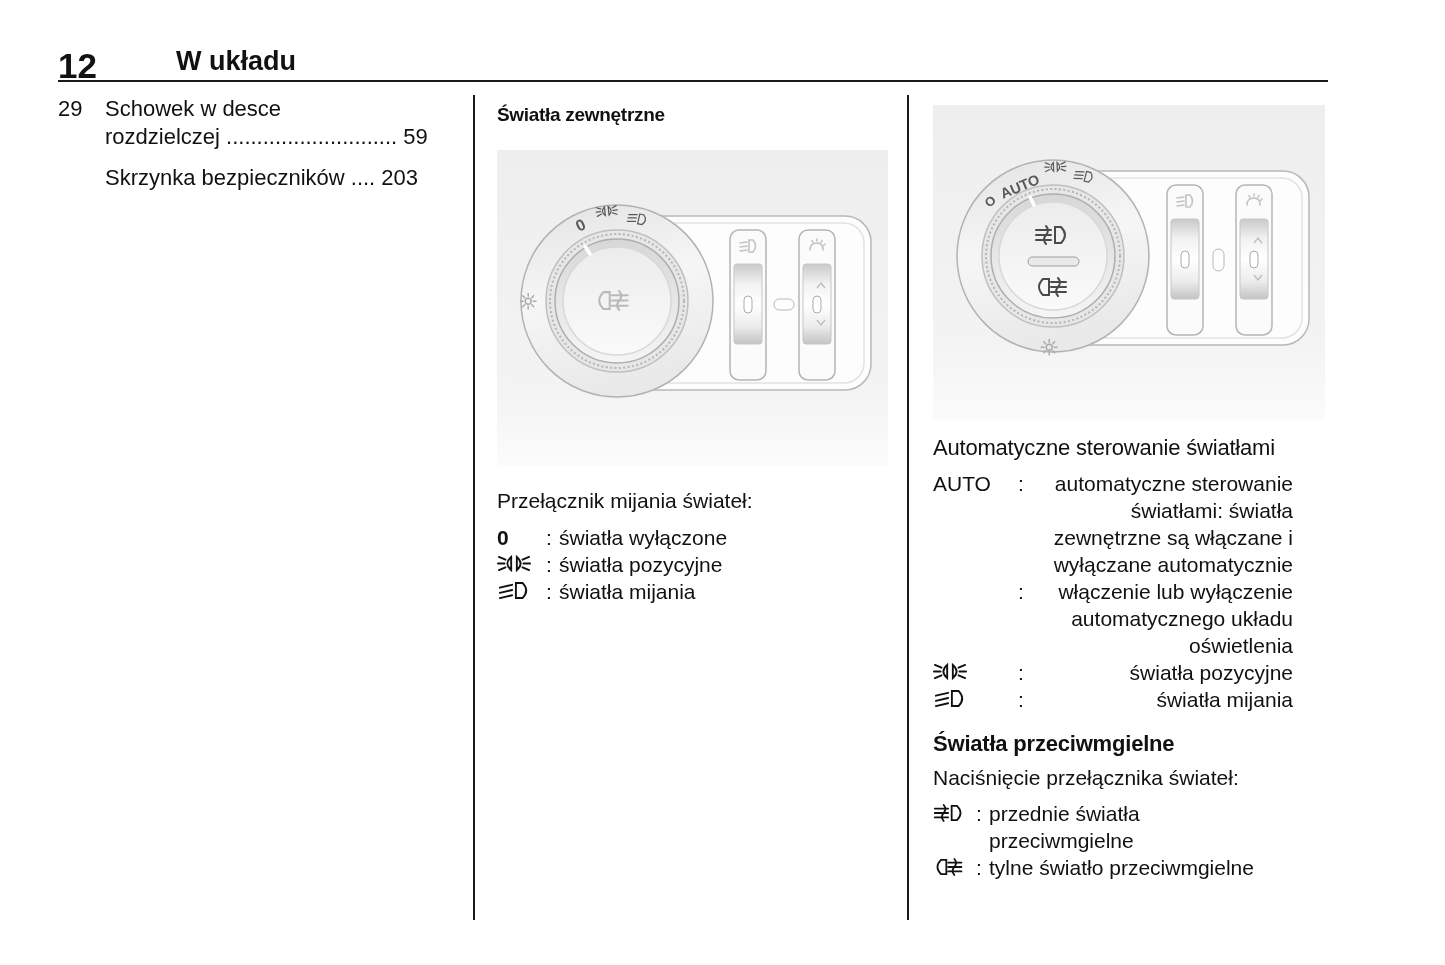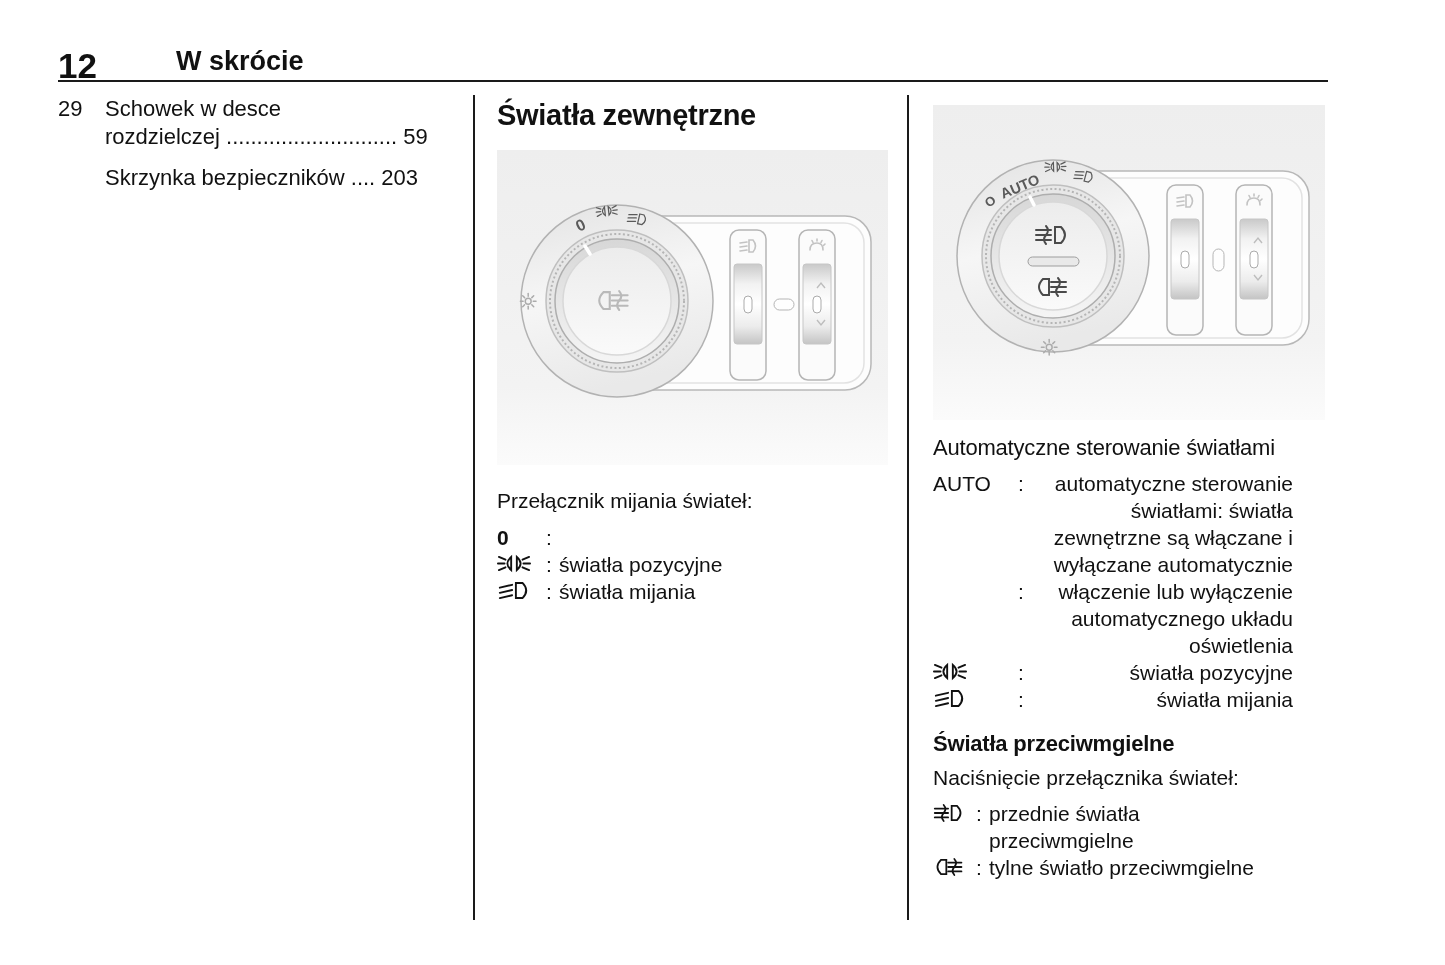--- a/index.html
+++ b/index.html
@@ -20,21 +20,21 @@
   .col-left{left:58px;width:392px;}
   .col-mid{left:497px;width:391px;}
   .col-right{left:933px;width:392px;}
 
   
   .idx-entry{display:flex;font-size:22px;line-height:28px;margin:0 0 13px 0;}
   .idx-ref{width:47px;flex:none;}
   .idx-text{white-space:pre-line;flex:1;}
 
   
-  h1.xlights{margin:2px 0 0 0;font-size:29px;line-height:36px;font-weight:bold;letter-spacing:-0.3px;}
+  h1.xlights{margin:2px 0 0 0;font-size:19px;line-height:36px;font-weight:bold;letter-spacing:-0.3px;}
   .fig{display:block;margin-top:17px;}
   p.intro{margin:22px 0 10px 0;font-size:21px;line-height:27px;}
 
   
   .defrow{display:flex;align-items:flex-start;font-size:21px;line-height:27px;margin:0;}
   .defrow .term{flex:none;font-weight:bold;}
   .defrow .colon{flex:none;width:20px;text-align:center;}
   .defrow .dd{flex:1;white-space:pre-line;}
   .rows-mid .term{width:42px;}
   .rows-auto .term{width:78px;font-weight:normal;}
@@ -133,21 +133,21 @@
         <line x1="16" y1="2.5" x2="15" y2="4.5"></line>
         <line x1="19" y1="6" x2="17.5" y2="7.5"></line>
       <line x1="6" y1="2.5" x2="7" y2="4.5"></line>
     </g>
   </defs>
 </svg>
 
 <div class="page">
 
   <div class="hdr-num">12</div>
-  <div class="hdr-title">W skrócie</div>
+  <div class="hdr-title">W układu</div>
   <div class="hdr-rule"></div>
 
   <div class="divider d1"></div>
   <div class="divider d2"></div>
 
   <div class="col col-left">
     <div class="idx-entry">
       <span class="idx-ref">29</span>
       <span class="idx-text">Schowek w desce
 rozdzielczej ............................ 59</span>
@@ -194,20 +194,21 @@
         <path d="M320 138 l4 -5 4 5 M320 170 l4 5 4 -5" fill="none" stroke="#bdbdbd" stroke-width="1.4"></path>
       </g>
     </svg>
 
     <p class="intro">Przełącznik mijania świateł:</p>
 
     <div class="rows-mid">
       <div class="defrow">
         <span class="term">0</span>
         <span class="colon">:</span>
+        <span class="dd">światła wyłączone</span>
       </div>
       <div class="defrow">
         <span class="term">
             <svg class="sym" viewBox="0 0 36 20" width="34" height="19">
               <use href="#icon-parking"></use>
             </svg>
           </span>
         <span class="colon">:</span>
         <span class="dd">światła pozycyjne</span>
       </div>

